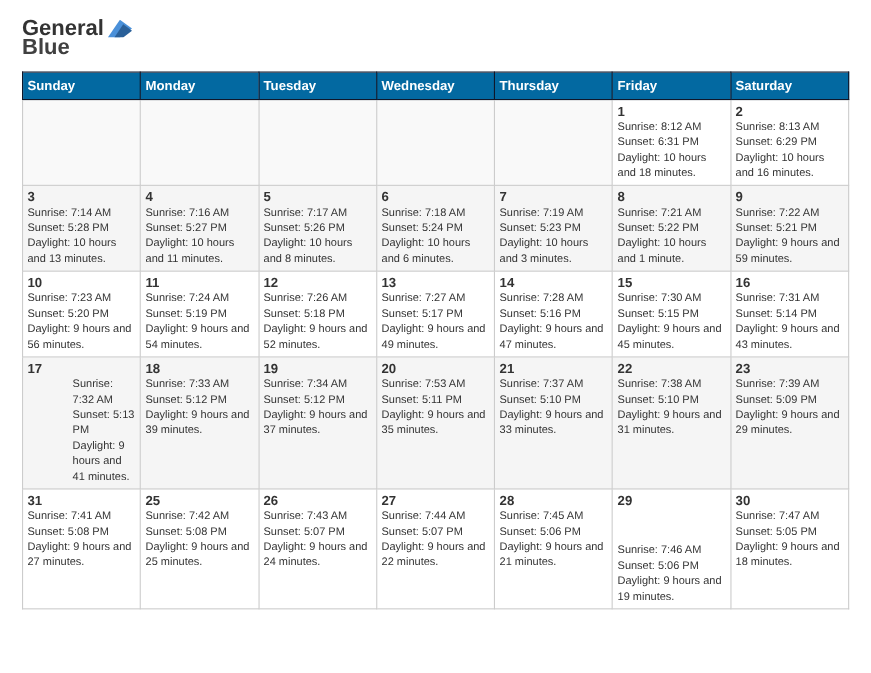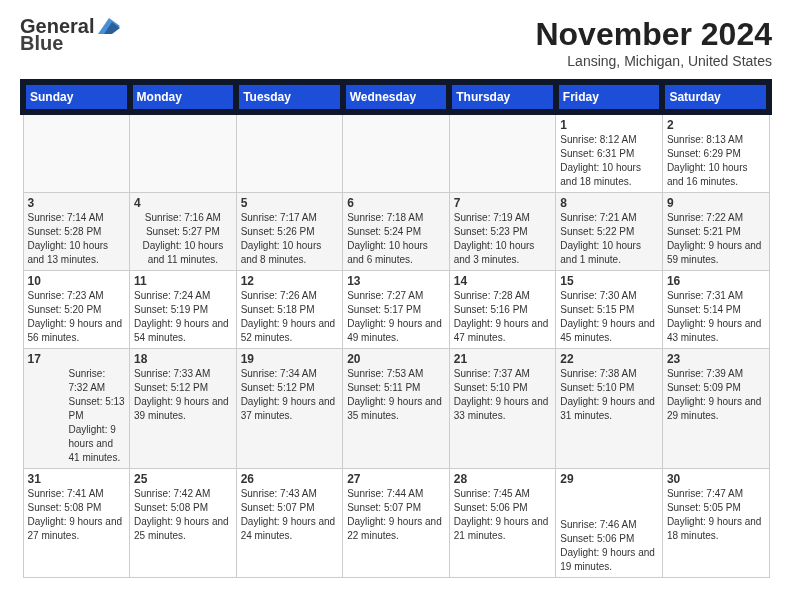--- a/index.html
+++ b/index.html
@@ -40,27 +40,27 @@
     }
     .location {
       font-size: 14px;
       color: #444;
     }
     .calendar {
       width: 100%;
       border-collapse: collapse;
     }
     .calendar th {
-      background: #1d4ed8;
+      background: #0369a1;
       color: #fff;
       font-size: 12px;
       font-weight: bold;
       padding: 5px 4px;
       text-align: left;
-      border: 6px solid #0f172a;
+      border: 1px solid #0f172a;
     }
     .calendar td {
       border: 1px solid #ccc;
       vertical-align: top;
       padding: 3px 4px;
       font-size: 10px;
       color: #333;
       width: calc(100%/7);
       height: 78px;
       background: #fff;
@@ -93,24 +93,20 @@
         <div style="font-size:20px;font-weight:bold;color:#333;line-height:1;">
           <span>General</span>
         </div>
         <svg width="22" height="16" viewBox="0 0 22 16">
           <polygon points="0,16 11,0 22,8 11,16" fill="#4a90d9"></polygon>
           <polygon points="6,16 14,4 22,10 14,16" fill="#2a6099"></polygon>
         </svg>
       </div>
       <div style="font-size:20px;font-weight:bold;color:#404040;margin-top:-4px;">Blue</div>
     </div>
-    <div class="title-block">
-      <div class="month-title">November 2024</div>
-      <div class="location">Lansing, Michigan, United States</div>
-    </div>
   </div>
 
   <table class="calendar">
     <thead>
       <tr>
       <th>Sunday</th>
           <th>Monday</th>
           <th>Tuesday</th>
           <th>Wednesday</th>
           <th>Thursday</th>
@@ -140,21 +136,21 @@
         </tr>
         <tr>
           <td>
             <span class="day-num">3</span>
             <div class="day-info" style="white-space: pre-line;">Sunrise: 7:14 AM
 Sunset: 5:28 PM
 Daylight: 10 hours and 13 minutes.</div>
           </td>
           <td>
             <span class="day-num">4</span>
-            <div class="day-info" style="white-space: pre-line; text-align: center;">Sunrise: 7:16 AM
+            <div class="day-info" style="white-space: pre-line;">Sunrise: 7:16 AM
 Sunset: 5:27 PM
 Daylight: 10 hours and 11 minutes.</div>
           </td>
           <td>
             <span class="day-num">5</span>
             <div class="day-info" style="white-space: pre-line;">Sunrise: 7:17 AM
 Sunset: 5:26 PM
 Daylight: 10 hours and 8 minutes.</div>
           </td>
           <td>

